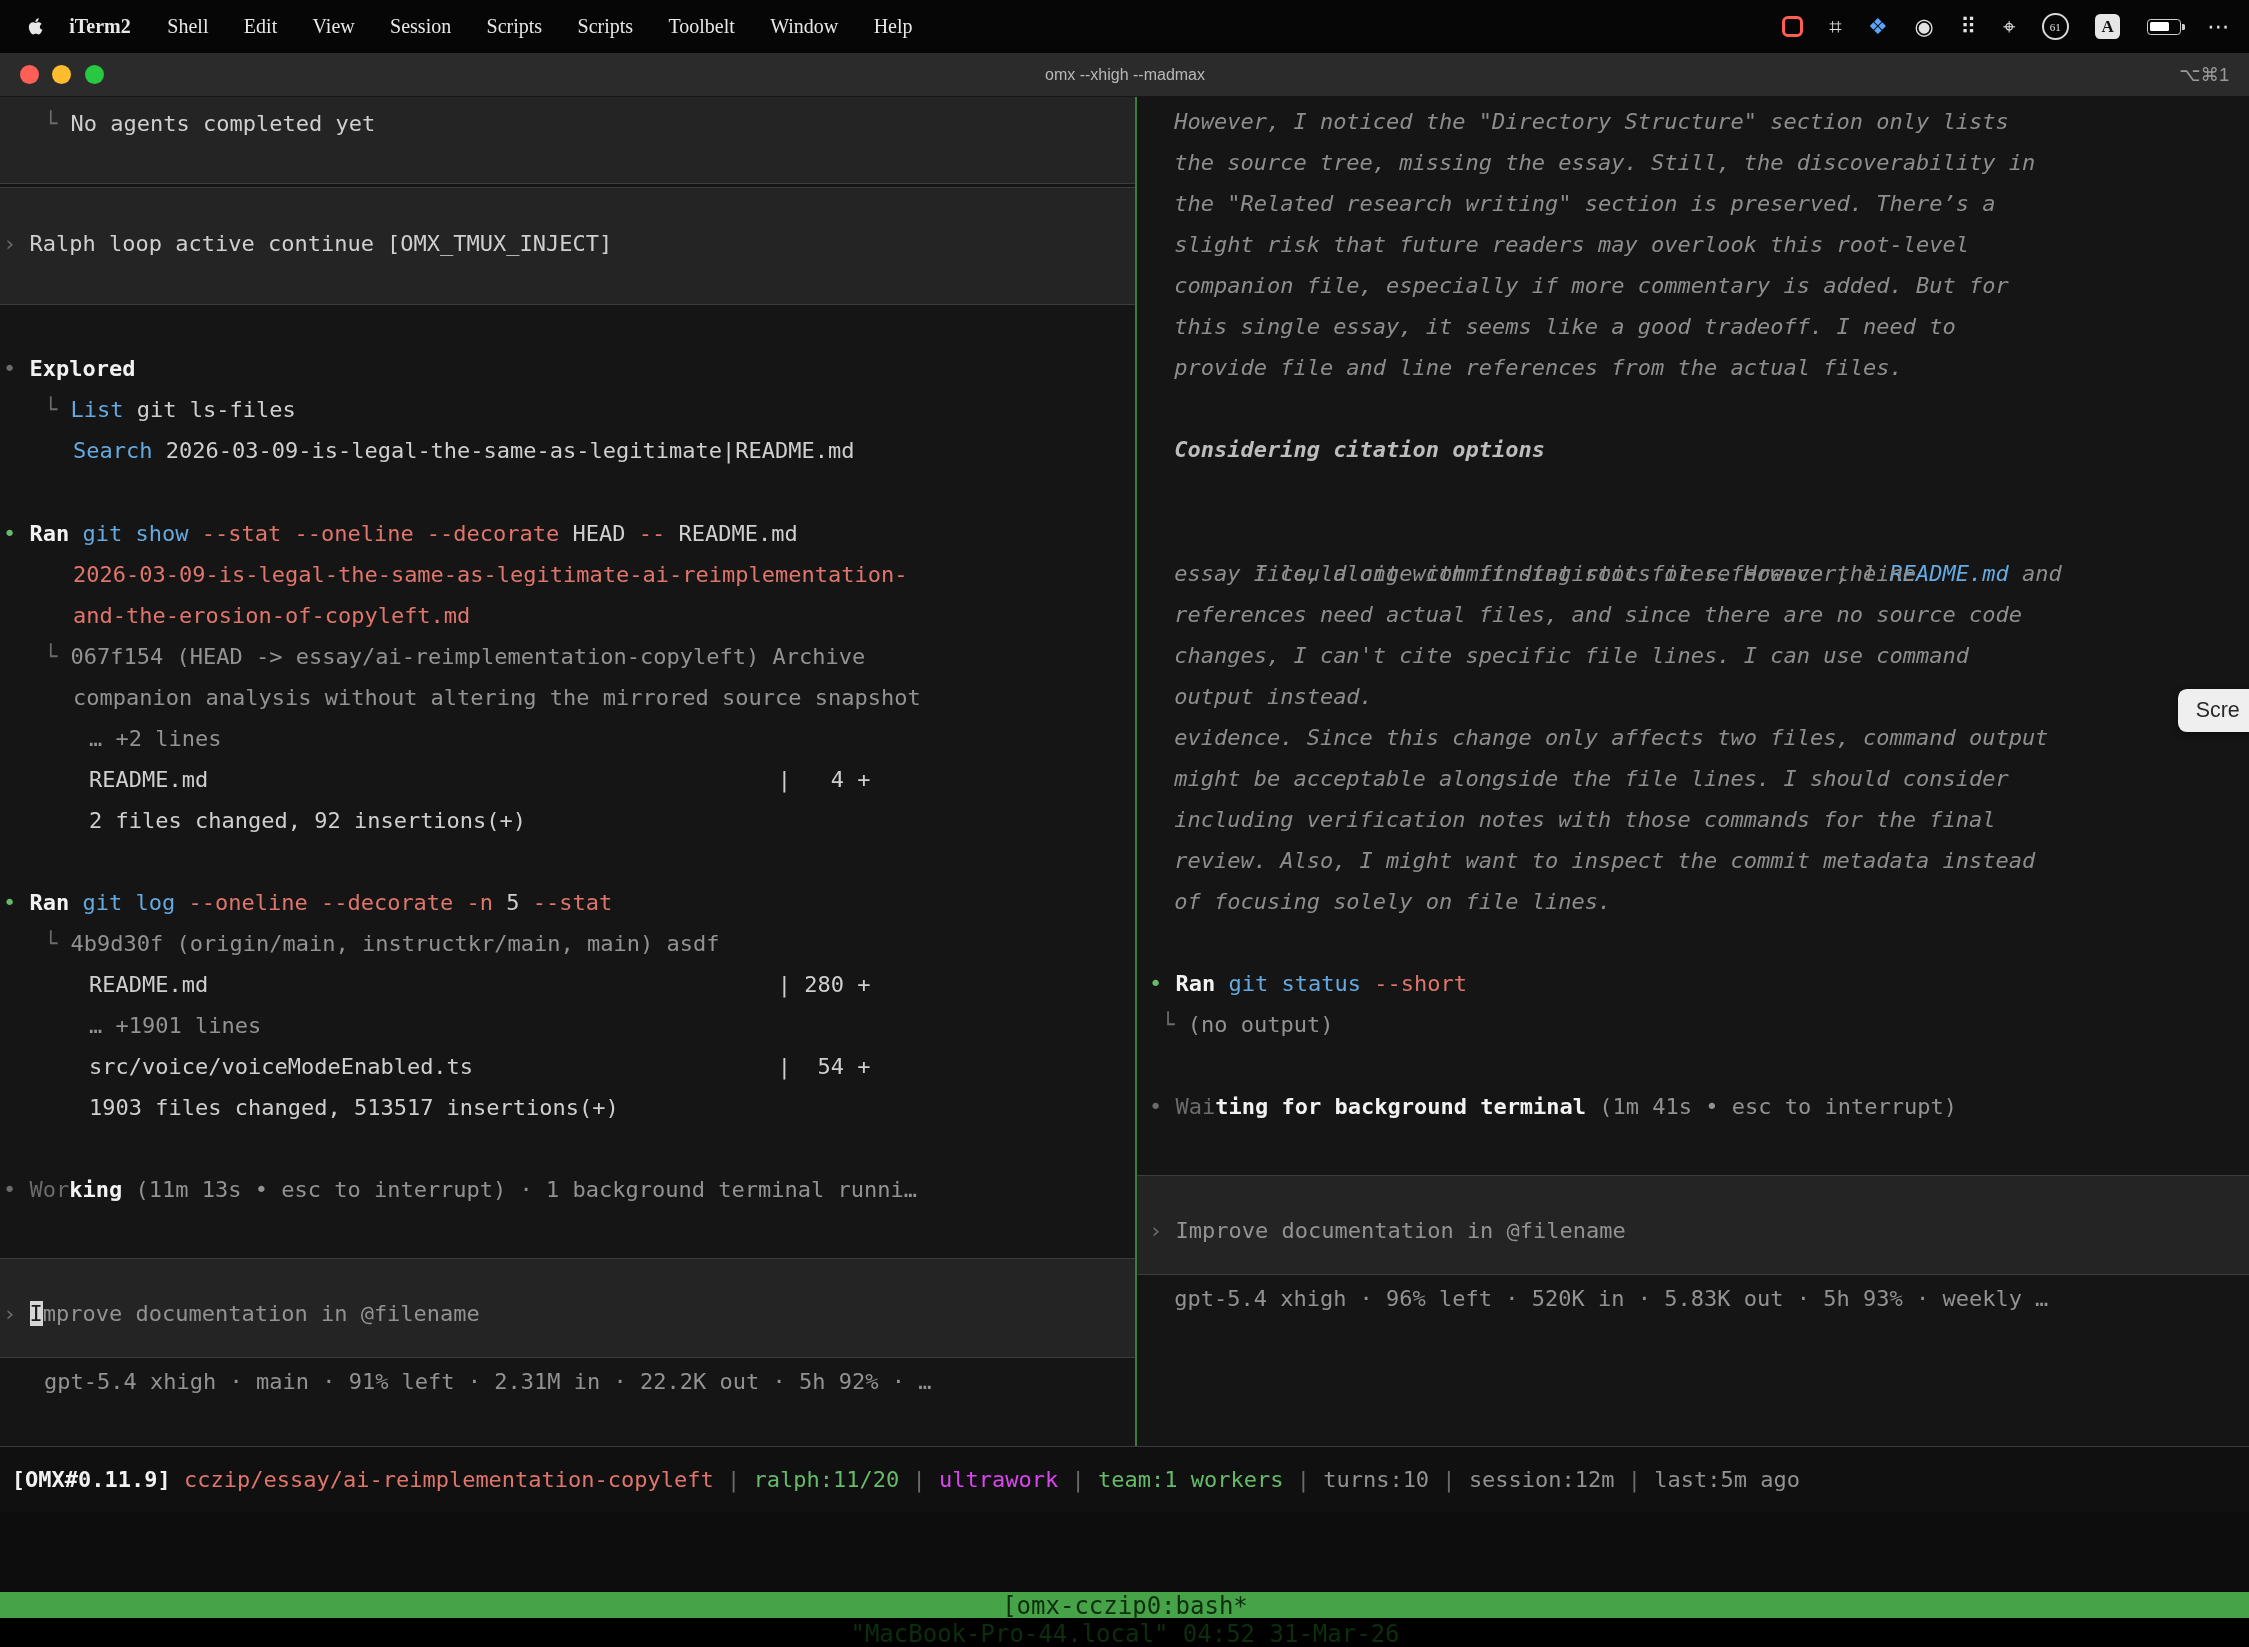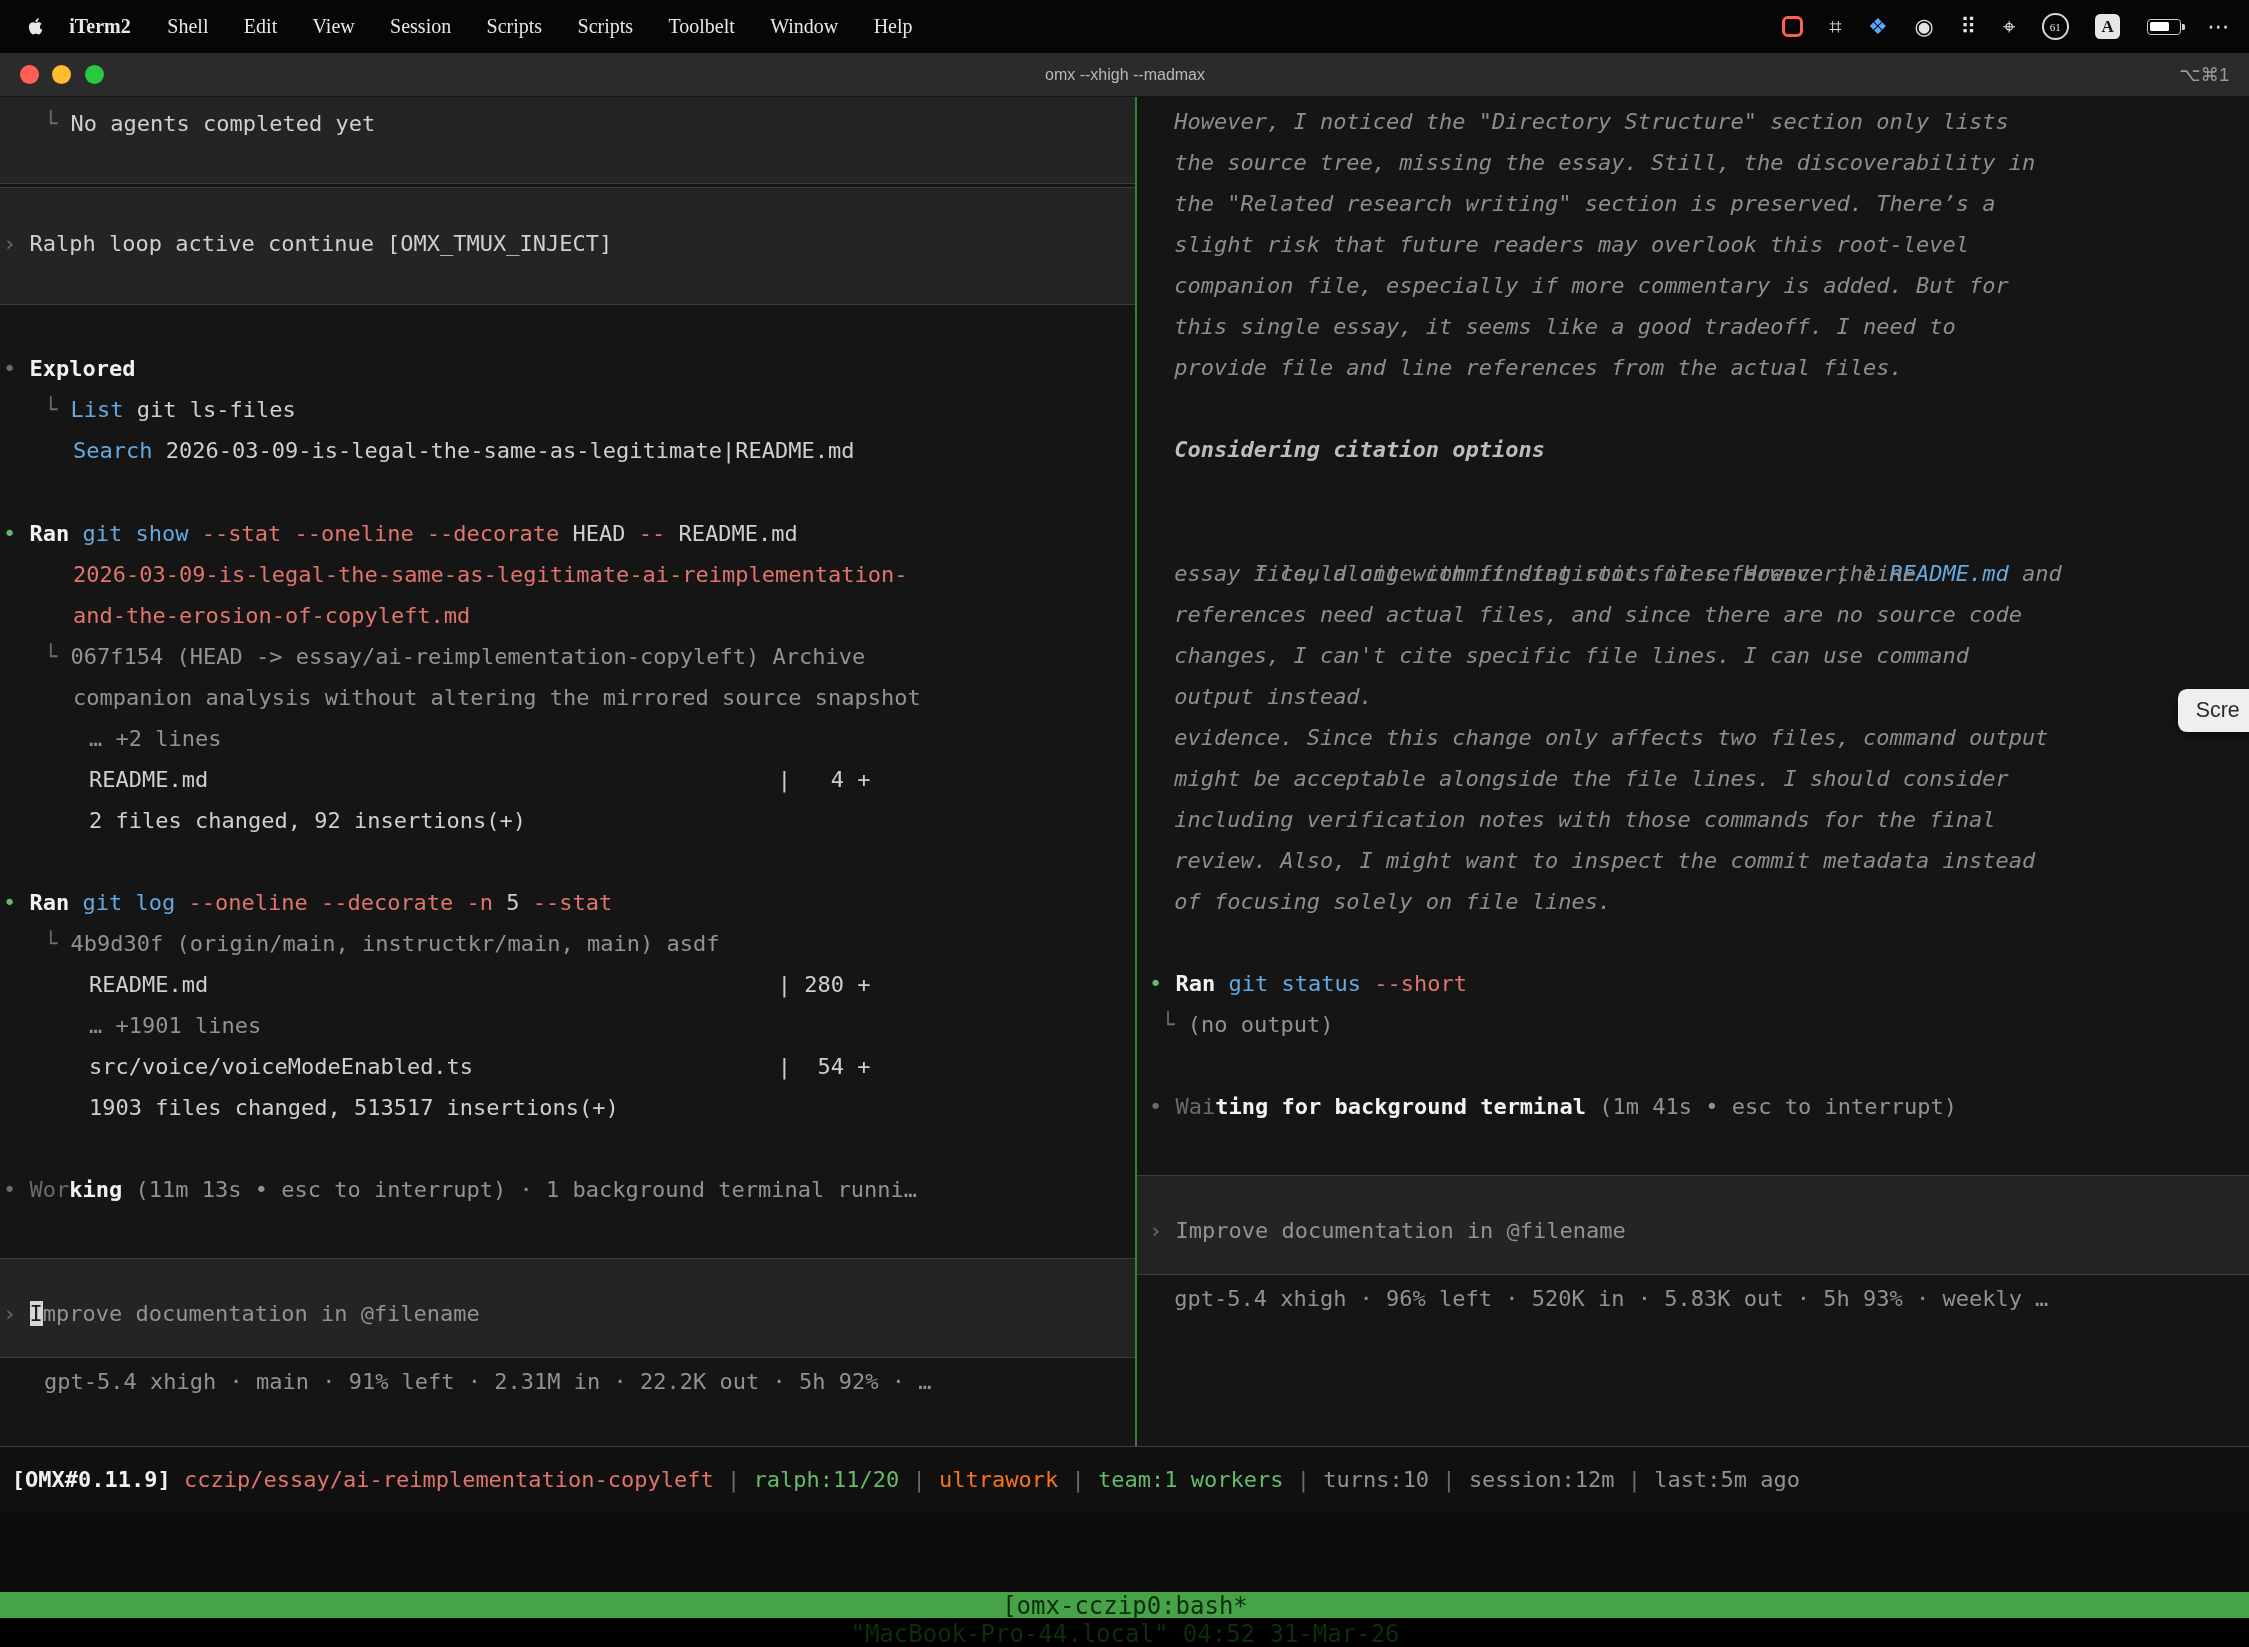--- a/index.html
+++ b/index.html
@@ -54,21 +54,21 @@
   .panel-ralph { margin-top:3px; height:118px; padding-top:35px; }
   .input-panel { margin-top:48px; height:100px; padding-top:34px; }
 
   .seg.w { color:#cfcfcf; }
   .seg.b { color:#f2f2f2; font-weight:bold; }
   .seg.dim { color:#6b6b6b; }
   .seg.gray { color:#929292; }
   .seg.blue { color:#64a9e0; }
   .seg.red { color:#e0756b; }
   .seg.green { color:#66bb6a; }
-  .seg.mag { color:#f97316; }
+  .seg.mag { color:#d946ef; }
   .seg.cursor { background:#d6d6d6; color:#1c1c1c; }
 
   .ital { font-style:italic; color:#8d8d8d; }
   .hrow { font-style:italic; font-weight:bold; color:#bdbdbd; }
   .ital .blue { color:#64a9e0; }
 
   .mt-blank { margin-top:41px; }
   .mt-57 { margin-top:42px; }
   .mt-55 { margin-top:41px; }
   .mt-58 { margin-top:43px; }

